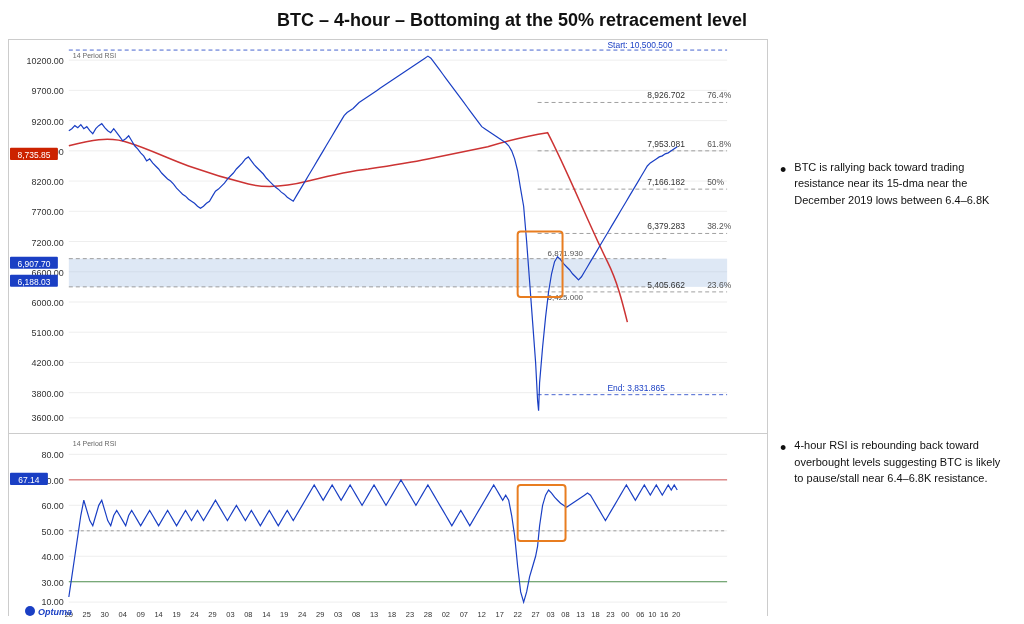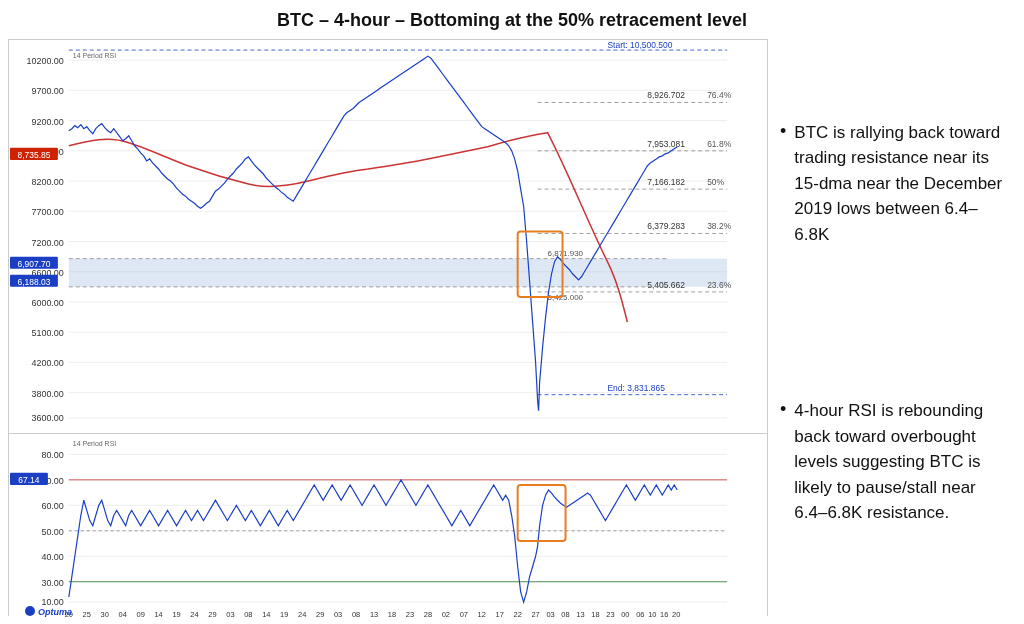--- a/index.html
+++ b/index.html
@@ -73,21 +73,21 @@
     }
 
     .bullet {
       font-size: 18px;
       color: #111;
       line-height: 1.3;
       flex-shrink: 0;
     }
 
     .annotation-text {
-      font-size: 17px;
+      font-size: 11px;
       color: #111;
       line-height: 1.5;
     }
 
     svg {
       width: 100%;
       height: 100%;
     }
 
     .optuma-logo {

